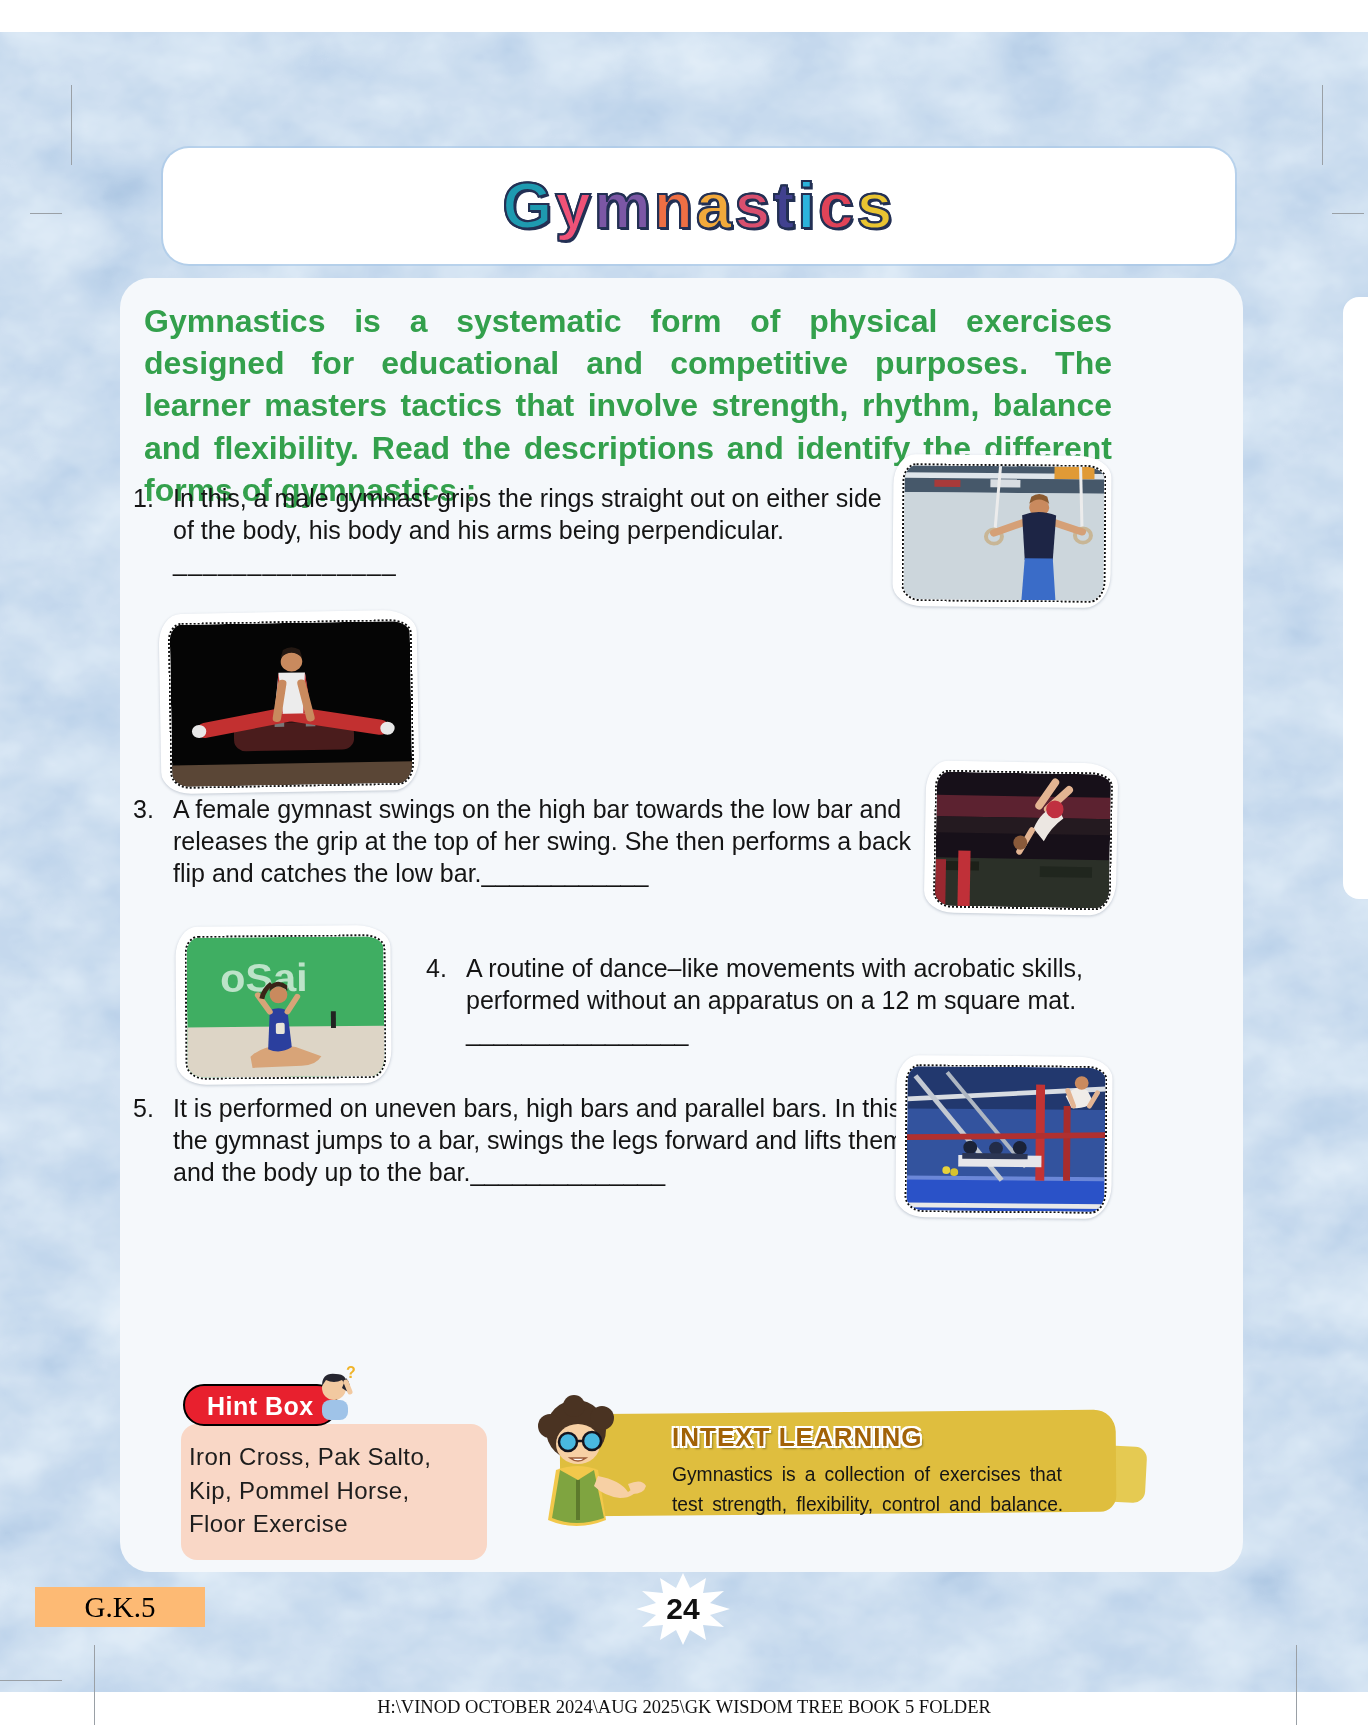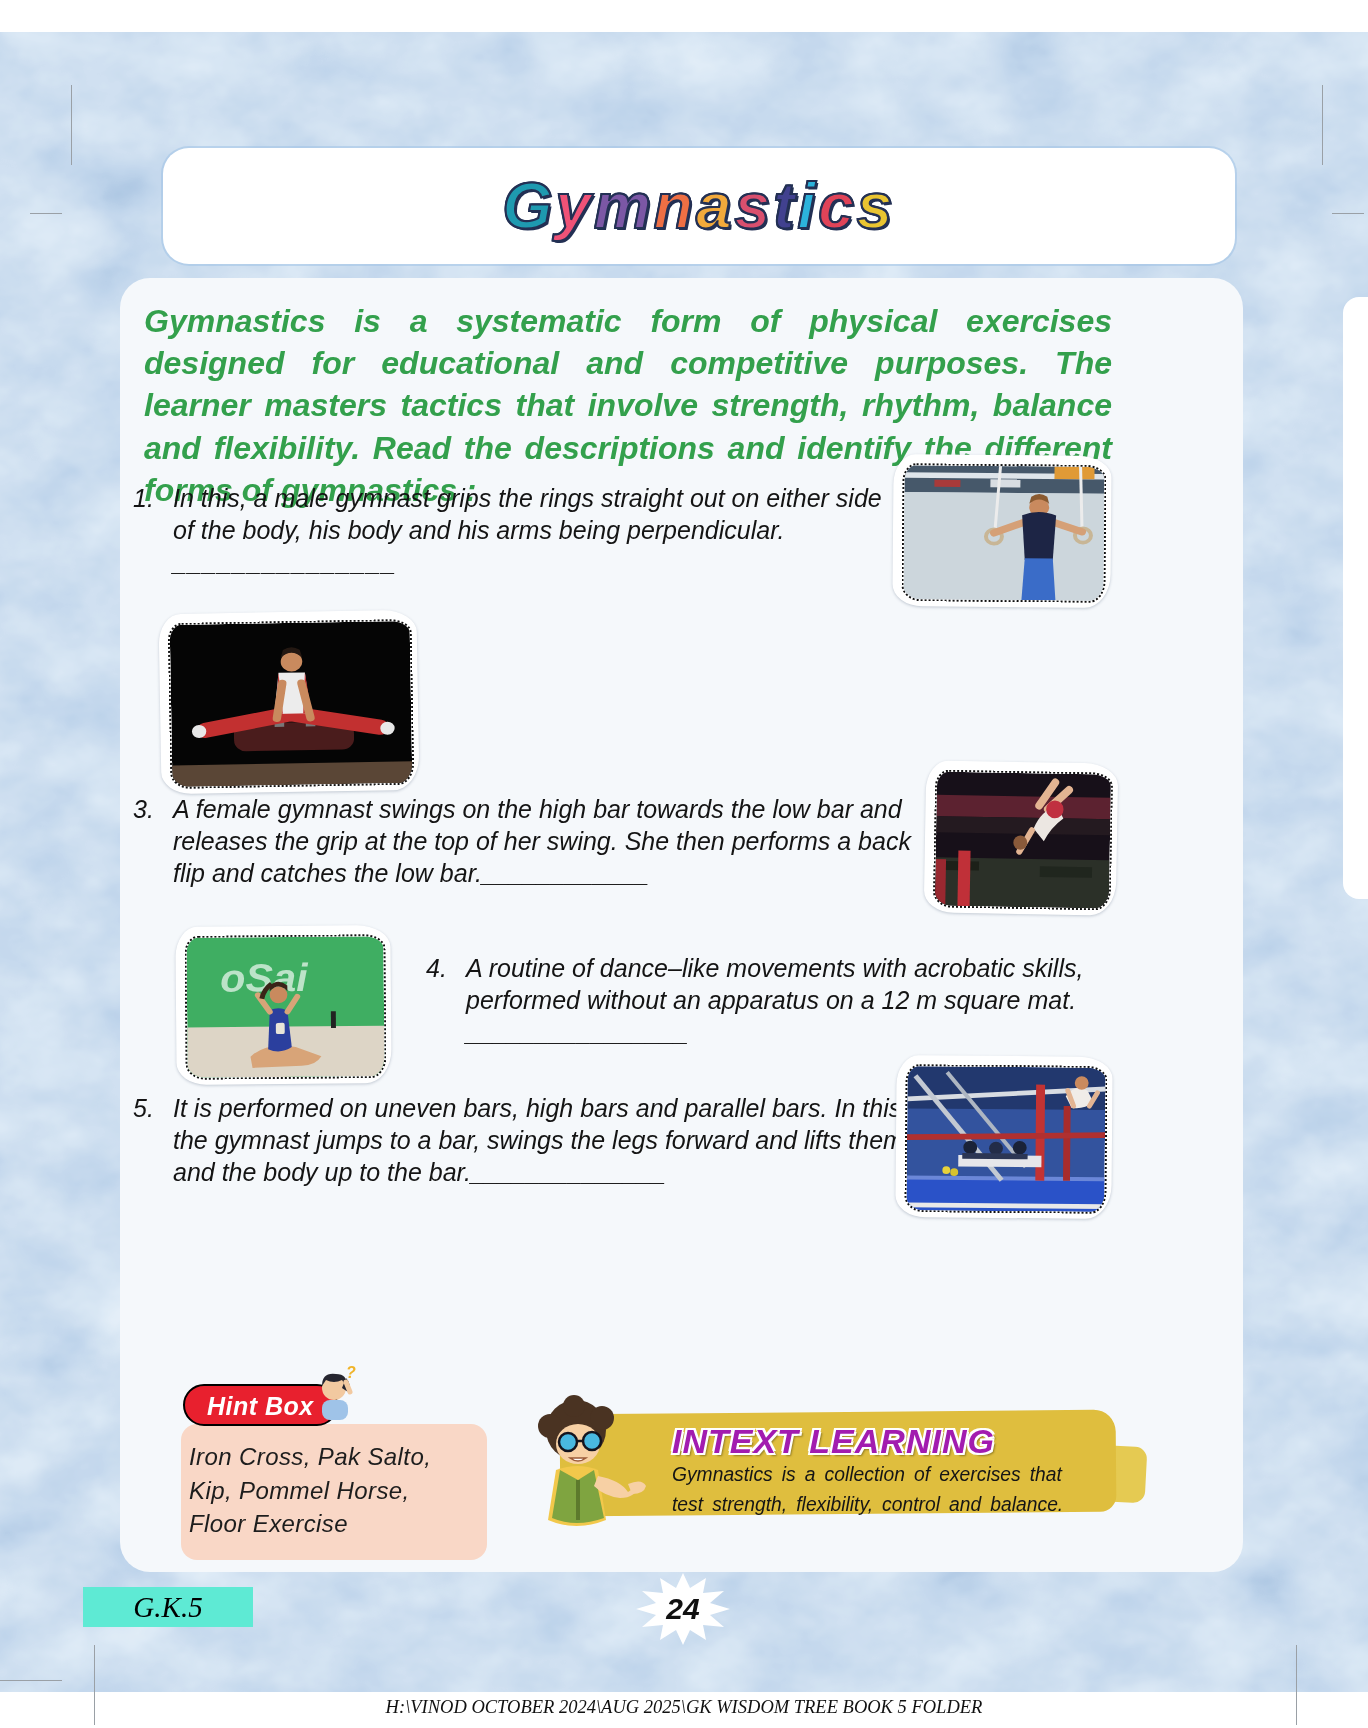--- a/index.html
+++ b/index.html
@@ -1,17 +1,17 @@
 <!DOCTYPE html>
 <html><head>
 <meta charset="utf-8">
 <style>
   html,body{margin:0;padding:0;background:#fff;}
   .page{position:relative;width:1368px;height:1728px;background:#fff;overflow:hidden;
-        font-family:"Liberation Sans",sans-serif;font-style:italic;}
+        font-family:"Liberation Sans",sans-serif;}
   .bg{position:absolute;left:0;top:32px;width:1368px;height:1660px;background:#8fb4dc;}
   .bg svg{display:block;width:100%;height:100%;}
   .cropmark{position:absolute;background:#9aa0a6;}
   .header-box{position:absolute;left:163px;top:148px;width:1072px;height:116px;background:#fff;
         border-radius:26px;box-shadow:0 0 0 2px rgba(160,195,230,.55);display:flex;align-items:center;justify-content:center;}
   .title{font-size:64px;font-weight:bold;letter-spacing:3px;
         -webkit-text-stroke:2px #233054;
         text-shadow:2px 2px 0 #233054,-1px -1px 0 #233054,1px -1px 0 #233054,-1px 1px 0 #233054;}
   .card{position:absolute;left:120px;top:278px;width:1123px;height:1294px;background:#f5f8fb;border-radius:30px;}
   .intro{position:absolute;left:144px;top:300px;width:968px;margin:0;
@@ -33,29 +33,29 @@
   .hint-kid{position:absolute;left:312px;top:1364px;width:50px;height:58px;z-index:4;}
   .hint-body{position:absolute;left:181px;top:1424px;width:306px;height:136px;background:#f9d7c6;
         border-radius:16px;padding:16px 8px;box-sizing:border-box;z-index:2;
         font-size:24px;line-height:1.4;color:#1d1d1d;letter-spacing:.4px;}
   
   .yellow-band{position:absolute;left:560px;top:1412px;width:556px;height:102px;background:#dfbe3e;
         border-radius:10px 22px 16px 26px;transform:rotate(-.5deg);z-index:1;}
   .yellow-spot{position:absolute;left:1092px;top:1446px;width:54px;height:56px;background:#e5ca52;
         border-radius:12px;transform:rotate(3deg);z-index:0;}
   .intext-boy{position:absolute;left:516px;top:1392px;width:136px;height:146px;z-index:2;}
-  .intext-title{position:absolute;left:672px;top:1422px;z-index:2;font-size:34px;font-weight:bold;
-        text-transform:uppercase;color:#a21caf;letter-spacing:1px;
+  .intext-title{position:absolute;left:672px;top:1422px;z-index:2;font-size:26px;font-weight:bold;
+        text-transform:uppercase;color:#a16207;letter-spacing:1px;
         text-shadow:-2px -2px 0 #fff,2px -2px 0 #fff,-2px 2px 0 #fff,2px 2px 0 #fff,3px 3px 2px rgba(60,50,0,.45);}
   .intext-line{position:absolute;left:672px;z-index:2;font-size:20.5px;color:#151515;white-space:nowrap;
         transform:scaleX(.94);transform-origin:left center;word-spacing:4px;}
   
-  .gk-box{position:absolute;left:35px;top:1587px;width:170px;height:40px;background:#5eead4;
+  .gk-box{position:absolute;left:35px;top:1587px;width:170px;height:40px;background:#fdba74;
         font-family:"Liberation Serif",serif;font-size:29px;color:#000;display:flex;
-        align-items:center;justify-content:center;margin-left:48px;}
+        align-items:center;justify-content:center;}
   .page-badge{position:absolute;left:636px;top:1572px;width:95px;height:75px;}
   .page-badge text{font-family:"Liberation Sans",sans-serif;font-weight:bold;font-size:30px;}
   .path-line{position:absolute;left:0;top:1697px;width:1368px;text-align:center;
         font-family:"Liberation Serif",serif;font-size:18.5px;color:#111;}
   .right-tab{position:absolute;left:1343px;top:297px;width:25px;height:602px;background:#fff;
         border-radius:16px 0 0 16px;}
 </style>
 </head>
 <body>
 

